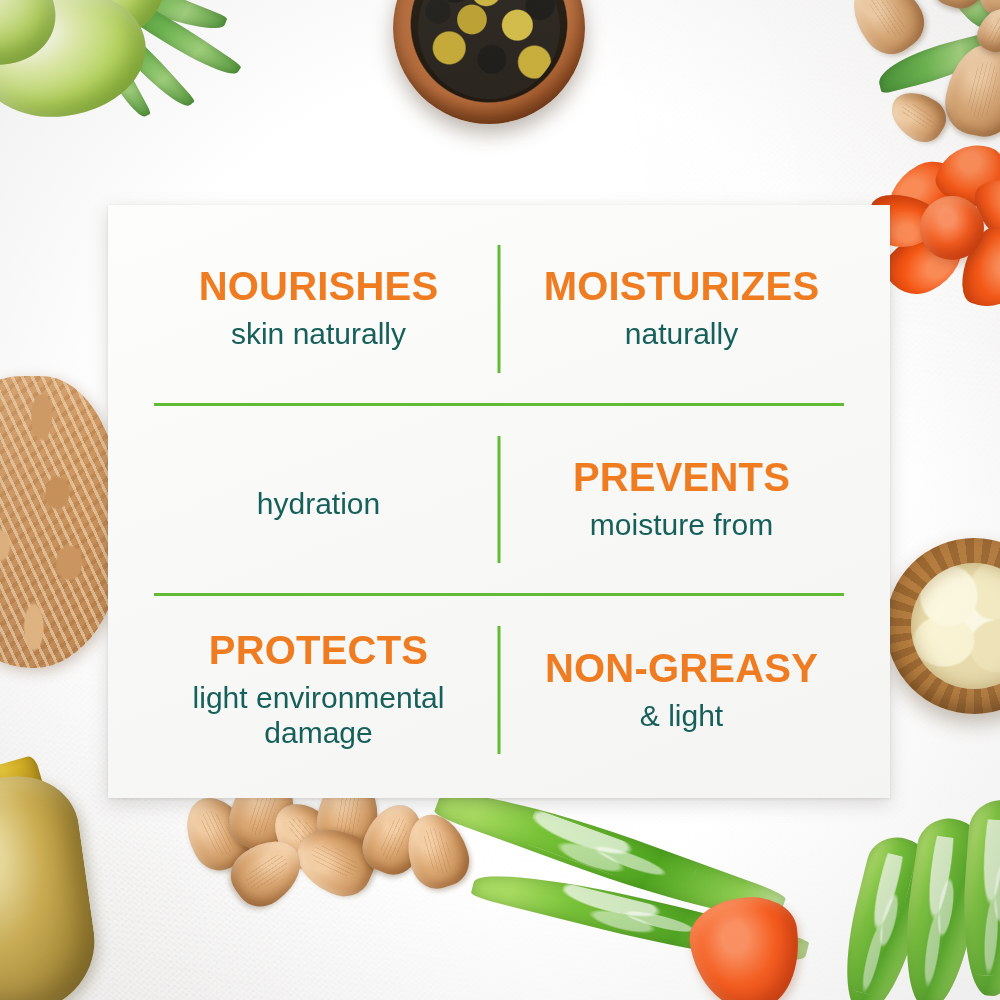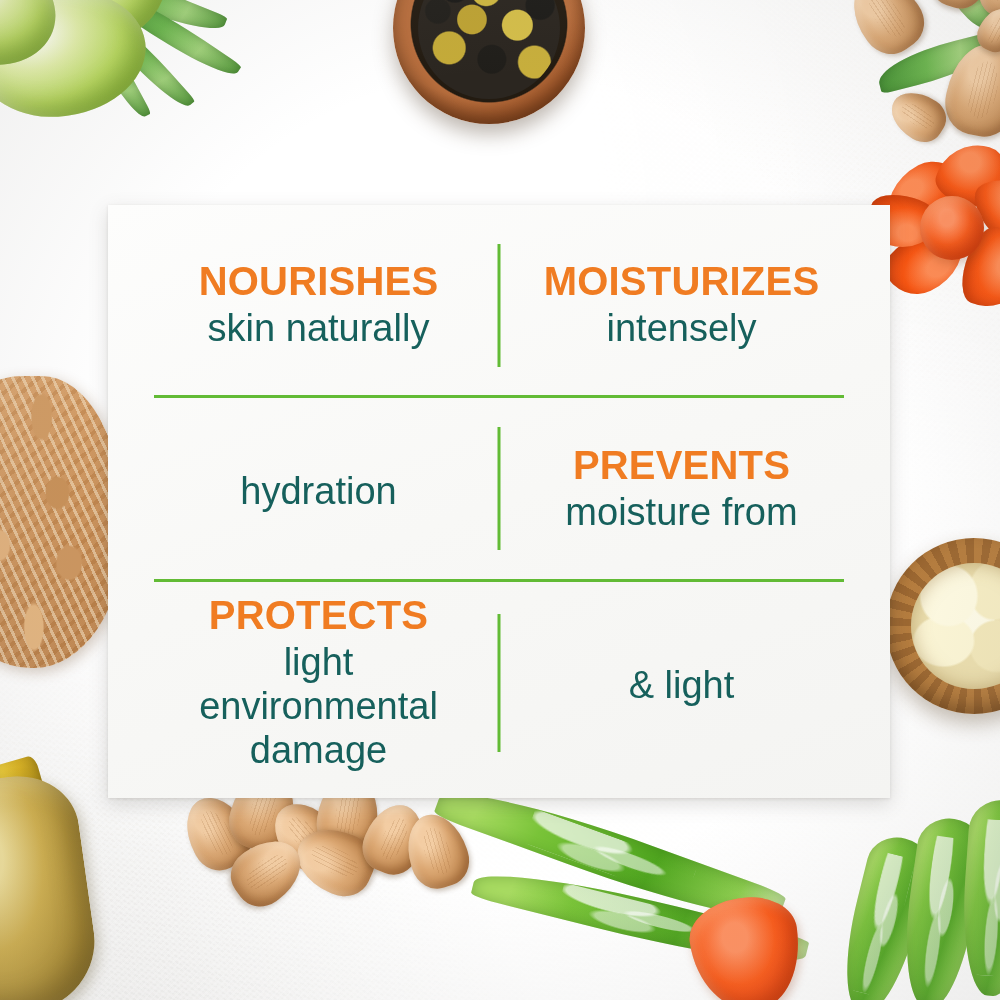--- a/index.html
+++ b/index.html
@@ -245,23 +245,23 @@
     color: #f07c22;
     font-weight: 700;
     font-size: 40px;
     line-height: 1.05;
     letter-spacing: .2px;
     white-space: nowrap;
   }
   .benefit-sub {
     color: #16605c;
     font-weight: 400;
-    font-size: 38px;
+    font-size: 30px;
     line-height: 1.16;
-    margin-top: 4px;
+    margin-top: 10px;
     max-width: 340px;
   }
 </style>
 </head>
 <body>
 
 <div id="stage">
 
   <div class="bg-paper"></div>
 
@@ -332,21 +332,21 @@
   <div id="benefits-card">
 
     <div class="benefit-row">
       <div class="cell-divider"></div>
       <div class="benefit-cell left">
         <div class="benefit-title">NOURISHES</div>
         <div class="benefit-sub">skin naturally</div>
       </div>
       <div class="benefit-cell right">
         <div class="benefit-title">MOISTURIZES</div>
-        <div class="benefit-sub">intensely</div>
+        <div class="benefit-sub">naturally</div>
       </div>
     </div>
 
     <div class="benefit-row">
       <div class="cell-divider"></div>
       <div class="benefit-cell left">
         <div class="benefit-sub">hydration</div>
       </div>
       <div class="benefit-cell right">
         <div class="benefit-title">PREVENTS</div>
@@ -354,18 +354,19 @@
       </div>
     </div>
 
     <div class="benefit-row">
       <div class="cell-divider"></div>
       <div class="benefit-cell left">
         <div class="benefit-title">PROTECTS</div>
         <div class="benefit-sub">light environmental damage</div>
       </div>
       <div class="benefit-cell right">
+        <div class="benefit-title">NON-GREASY</div>
         <div class="benefit-sub">&amp; light</div>
       </div>
     </div>
 
   </div>
 </div>
 
 </body></html>

